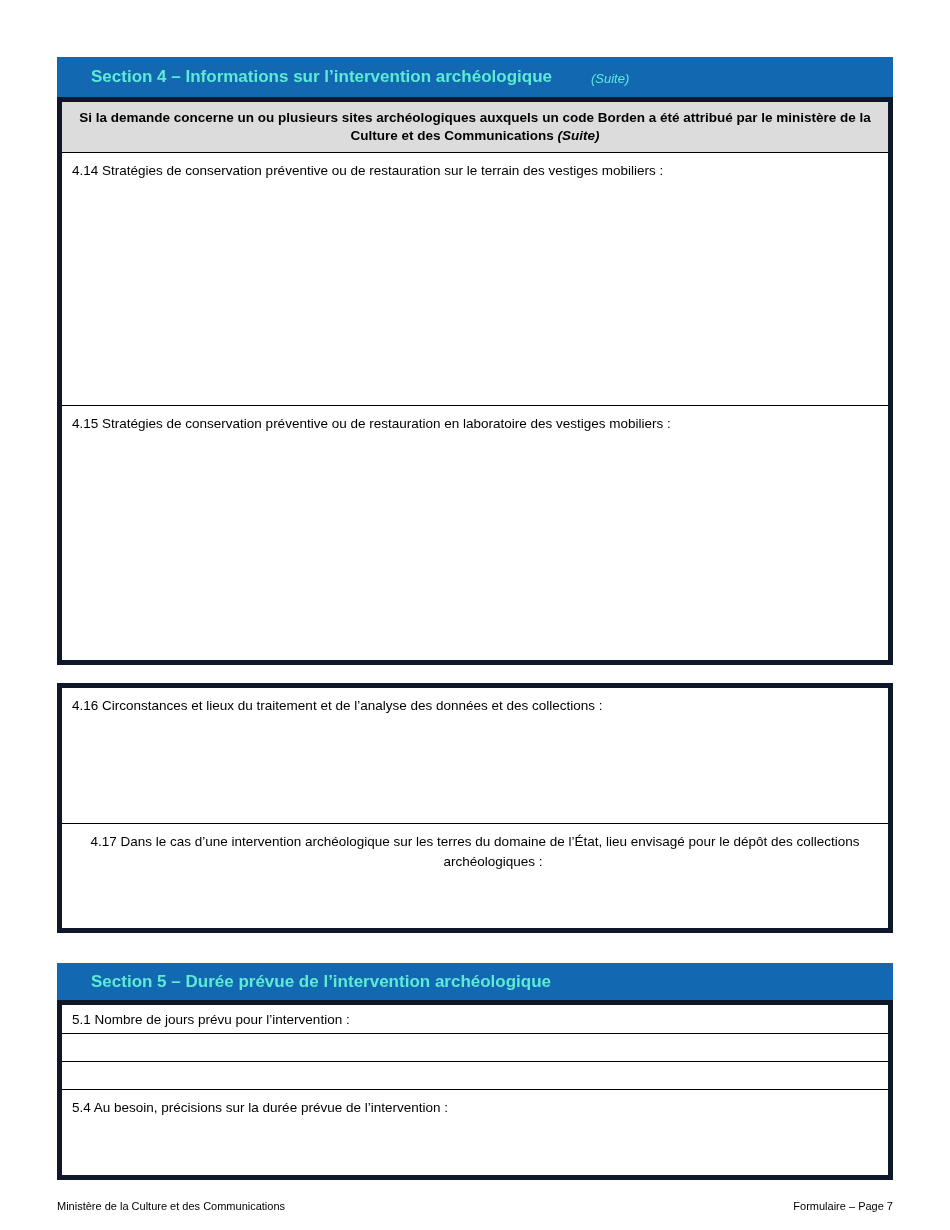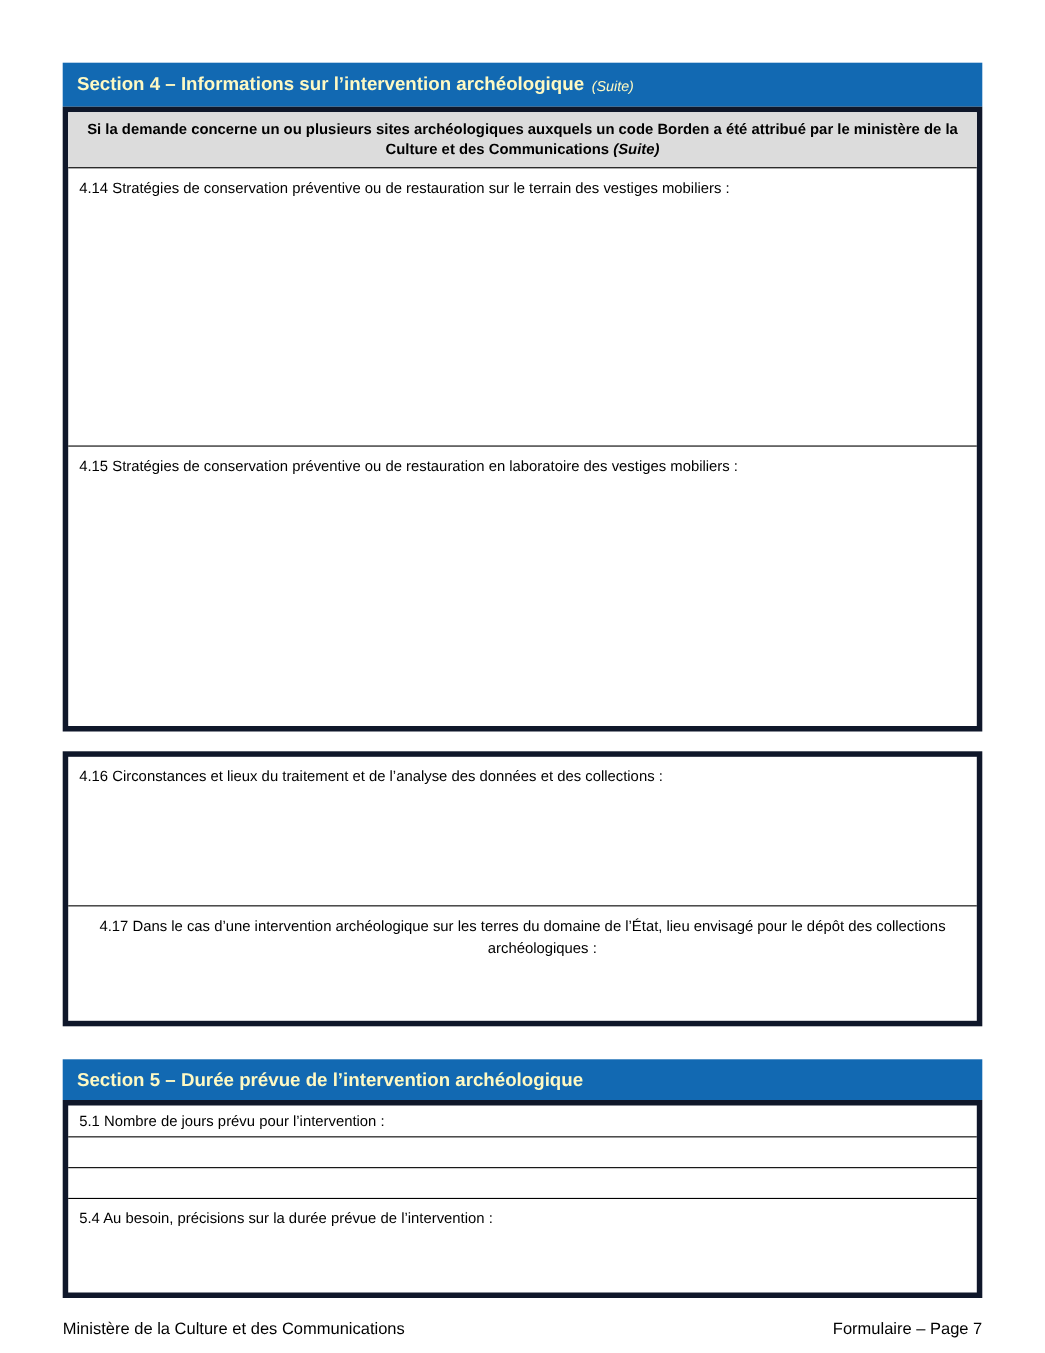--- a/index.html
+++ b/index.html
@@ -20,24 +20,25 @@
     position: absolute;
     left: 57px;
     top: 57px;
     width: 836px;
   }
   
   .section-header {
     box-sizing: border-box;
     height: 40px;
     background: var(--header-bg, #1269b2);
-    color: #fef9c3;
+    color: #5eead4;
     display: flex;
     align-items: center;
-    padding-left: 13px;
+    padding-left: 34px;
+    gap: 32px;
   }
   .section-header .title {
     font-size: 17px;
     font-weight: bold;
   }
   .section-header .title-suffix {
     font-size: 13px;
     font-style: italic;
     margin-left: 7px;
     position: relative;
@@ -105,21 +106,21 @@
     height: 100%;
     cursor: text;
     font-size: 13.5px;
   }
   
   .footer {
     display: flex;
     justify-content: space-between;
     align-items: flex-start;
     margin-top: 20px;
-    font-size: 15px;
+    font-size: 11px;
   }
 </style>
 </head>
 <body>
 
 <div class="page">
   <div class="content">
 
     <div class="section-header">
       <span class="title">Section 4 – Informations sur l’intervention archéologique</span>

